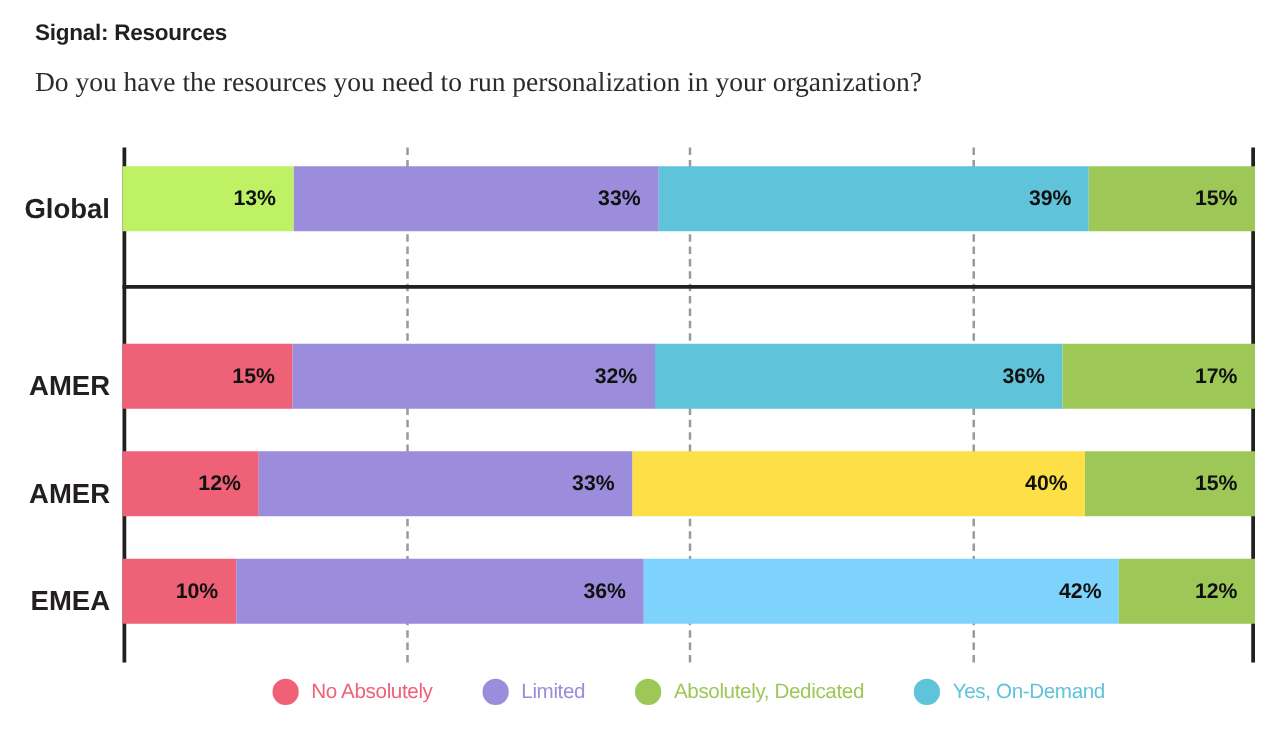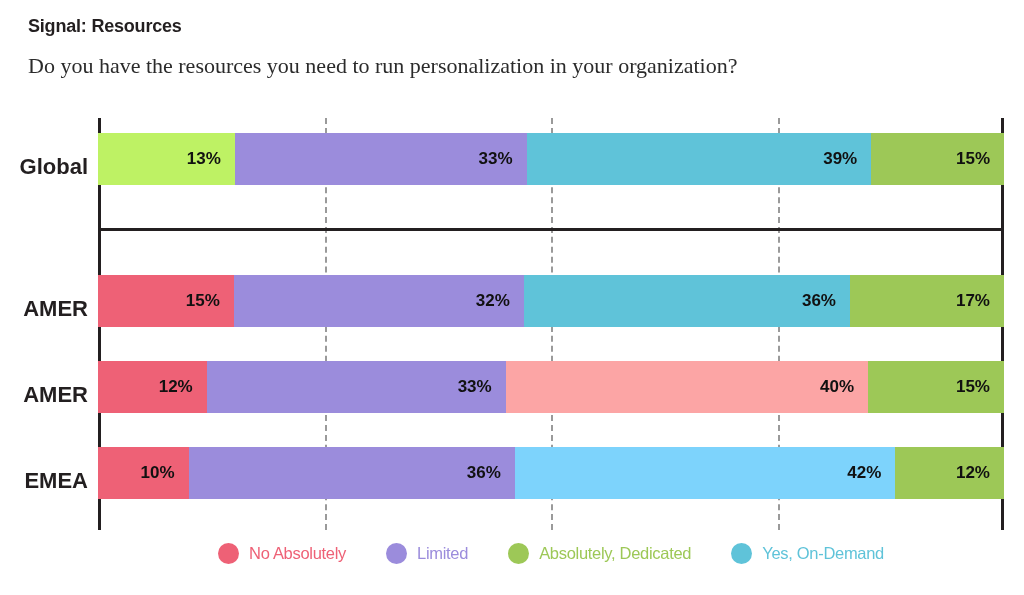--- a/index.html
+++ b/index.html
@@ -211,21 +211,21 @@
           <span>17%</span>
         </div>
       </div>
     <div class="bar-row" id="bar-apac" style="top:243px;">
         <div class="seg" style="width: 108.72px; background: rgb(238, 97, 118);">
           <span>12%</span>
         </div>
         <div class="seg" style="width: 298.98px; background: rgb(155, 140, 220);">
           <span>33%</span>
         </div>
-        <div class="seg" style="width: 362.4px; background: #fca5a5;">
+        <div class="seg" style="width: 362.4px; background: #fde047;">
           <span>40%</span>
         </div>
         <div class="seg" style="width: 135.9px; background: rgb(157, 200, 87);">
           <span>15%</span>
         </div>
       </div>
     <div class="bar-row" id="bar-emea" style="top:329px;">
         <div class="seg" style="width: 90.6px; background: rgb(238, 97, 118);">
           <span>10%</span>
         </div>

